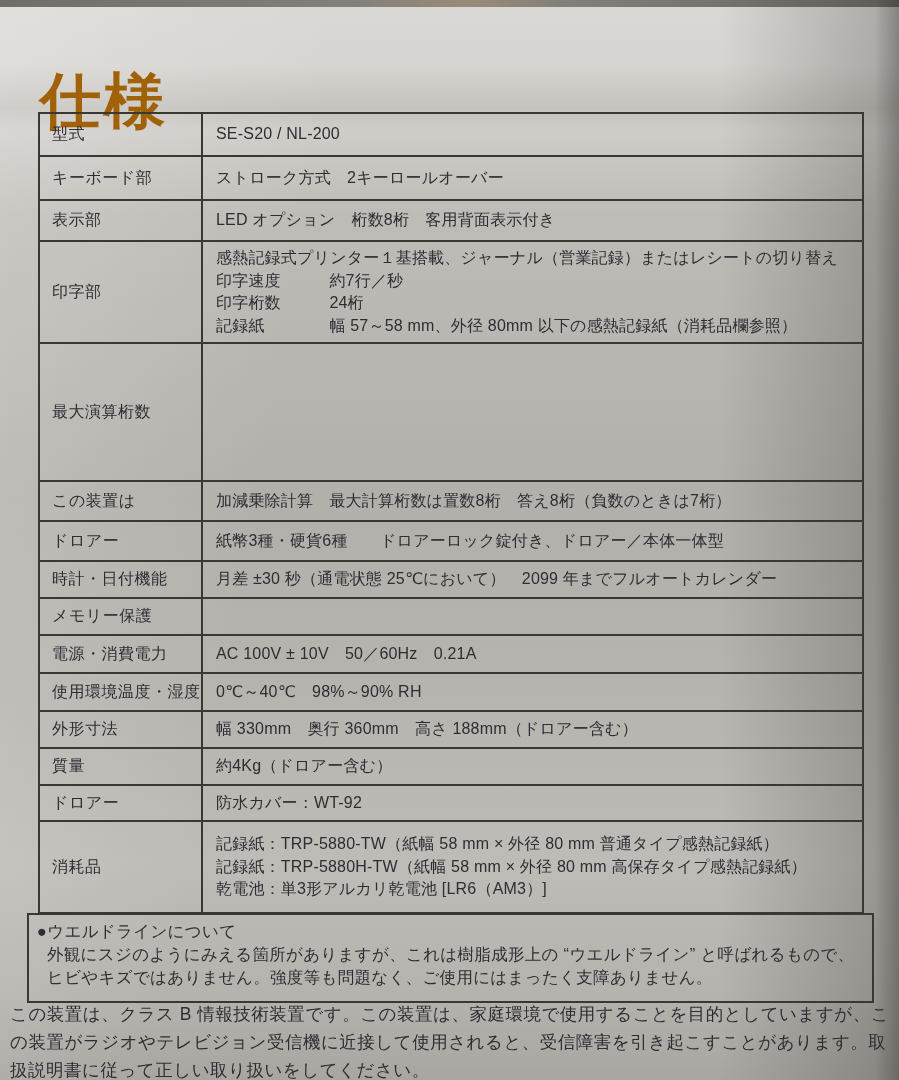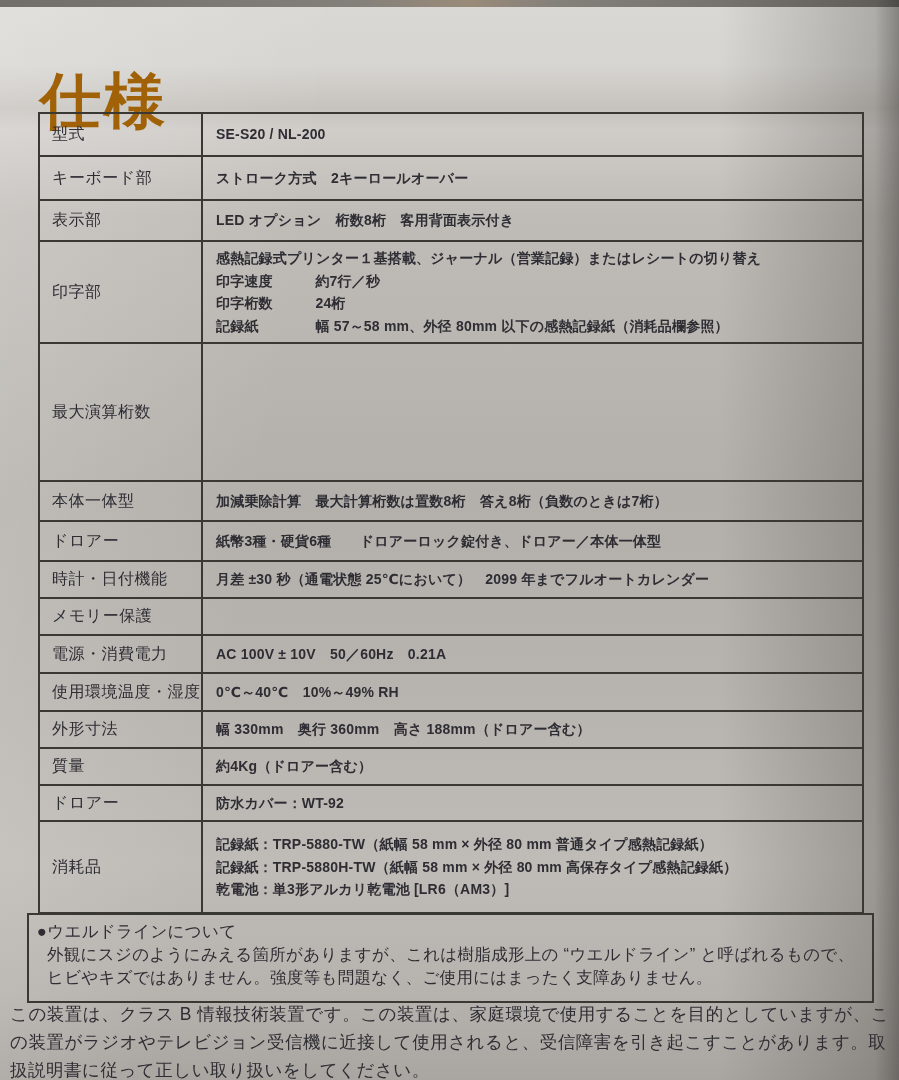--- a/index.html
+++ b/index.html
@@ -32,22 +32,22 @@
   }
   .row{display:flex;border-bottom:2px solid #3a3833;box-sizing:border-box;}
   .row:last-child{border-bottom:none;}
   .lab{
     flex:0 0 163px;width:163px;border-right:2px solid #3a3833;box-sizing:border-box;
     display:flex;align-items:center;padding:2px 6px 2px 12px;
     font-size:16px;letter-spacing:0.5px;white-space:nowrap;text-align:right;
   }
   .val{
     flex:1;display:flex;align-items:center;
-    padding:5px 4px 5px 13px;font-size:14px;line-height:22.5px;
-    white-space:pre-line;letter-spacing:0.2px;font-weight:bold;
+    padding:5px 4px 5px 13px;font-size:16px;line-height:22.5px;
+    white-space:pre-line;letter-spacing:0.2px;
   }
   .h36{min-height:36px}.h37{min-height:37px}.h38{min-height:38px}
   .h40{min-height:40px}.h41{min-height:41px}.h43{min-height:43px}
   .h44{min-height:44px}.h90{min-height:90px}.h138{min-height:138px}
   .weld-note{
     position:absolute;left:27px;top:913px;width:847px;min-height:76px;
     border:2px solid #3a3833;box-sizing:border-box;
     padding:5px 10px 12px 8px;font-size:16.5px;line-height:23px;letter-spacing:0.3px;
   }
   .weld-note .note-title{display:block;}
@@ -86,41 +86,41 @@
     <div class="lab">印字部</div>
     <div class="val">感熱記録式プリンター１基搭載、ジャーナル（営業記録）またはレシートの切り替え
 印字速度　　　約7行／秒
 印字桁数　　　24桁
 記録紙　　　　幅 57～58 mm、外径 80mm 以下の感熱記録紙（消耗品欄参照）</div>
   </div>
   <div class="row h138">
     <div class="lab">最大演算桁数</div>
   </div>
   <div class="row h40">
-    <div class="lab">本体一体型</div>
+    <div class="lab">この装置は</div>
     <div class="val">加減乗除計算　最大計算桁数は置数8桁　答え8桁（負数のときは7桁）</div>
   </div>
   <div class="row h40">
     <div class="lab">ドロアー</div>
     <div class="val">紙幣3種・硬貨6種　　ドロアーロック錠付き、ドロアー／本体一体型</div>
   </div>
   <div class="row h37">
     <div class="lab">時計・日付機能</div>
     <div class="val">月差 ±30 秒（通電状態 25℃において）　2099 年までフルオートカレンダー</div>
   </div>
   <div class="row h37">
     <div class="lab">メモリー保護</div>
   </div>
   <div class="row h38">
     <div class="lab">電源・消費電力</div>
     <div class="val">AC 100V ± 10V　50／60Hz　0.21A</div>
   </div>
   <div class="row h38">
     <div class="lab">使用環境温度・湿度</div>
-    <div class="val">0℃～40℃　10%～49% RH</div>
+    <div class="val">0℃～40℃　98%～90% RH</div>
   </div>
   <div class="row h37">
     <div class="lab">外形寸法</div>
     <div class="val">幅 330mm　奥行 360mm　高さ 188mm（ドロアー含む）</div>
   </div>
   <div class="row h37">
     <div class="lab">質量</div>
     <div class="val">約4Kg（ドロアー含む）</div>
   </div>
   <div class="row h36">

